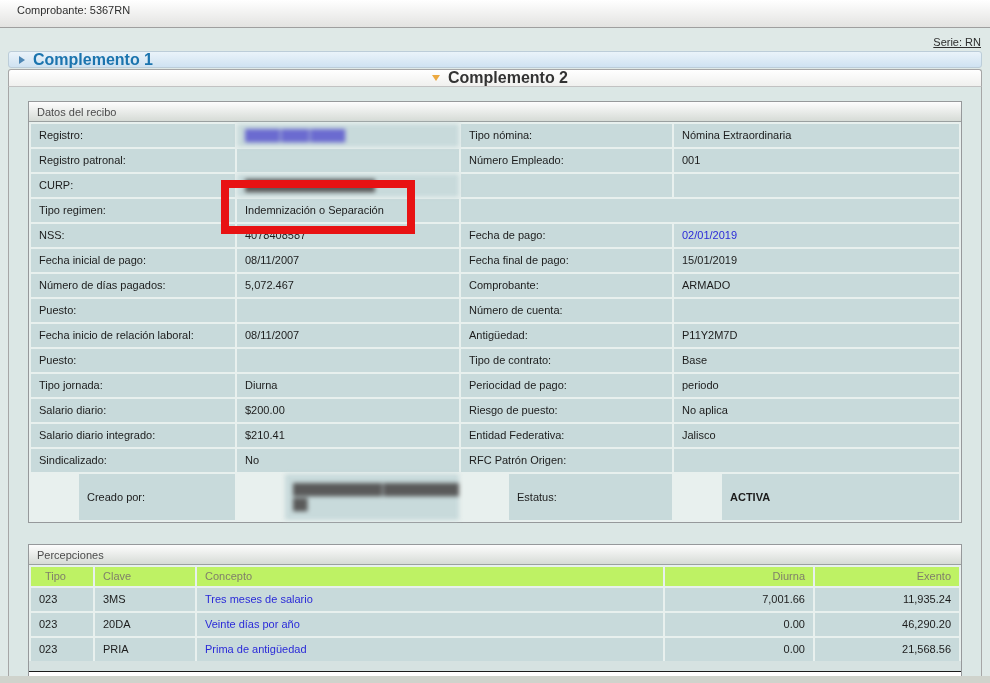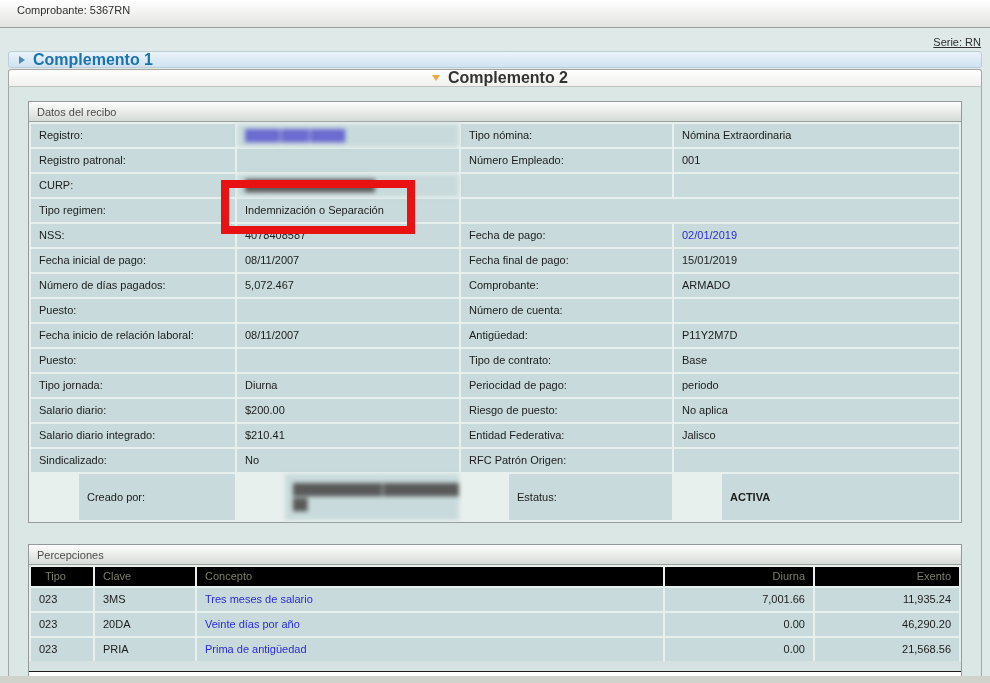--- a/index.html
+++ b/index.html
@@ -68,21 +68,21 @@
   .link-blue { color:#2a2ad8; }
   .redact { filter:blur(2px); letter-spacing:-1px; }
   .redact-blue { color:#6b6bd0; }
   .redact-dark { color:#5a5a5a; }
   
   .percep-grid {
     display:grid; grid-template-columns:62px 100px 466px 148px auto;
     gap:2px; padding:2px 2px 0; background:#e8f0ee;
   }
   .pch {
-    background:#000000; color:#7f7f6a; line-height:19px; min-height:19px;
+    background:#bef264; color:#7f7f6a; line-height:19px; min-height:19px;
     padding:0 8px; white-space:nowrap;
   }
   .pch.first { padding-left:14px; }
   .num { text-align:right; }
   .sum-row {
     display:grid; grid-template-columns:62px 100px 466px 148px auto;
     background:#ffffff; border-top:1px solid #1a1a1a;
     line-height:20px; height:21px; margin-top:10px;gap:36px;
   }
   .sum-row > div { padding:0 8px; white-space:nowrap; }

